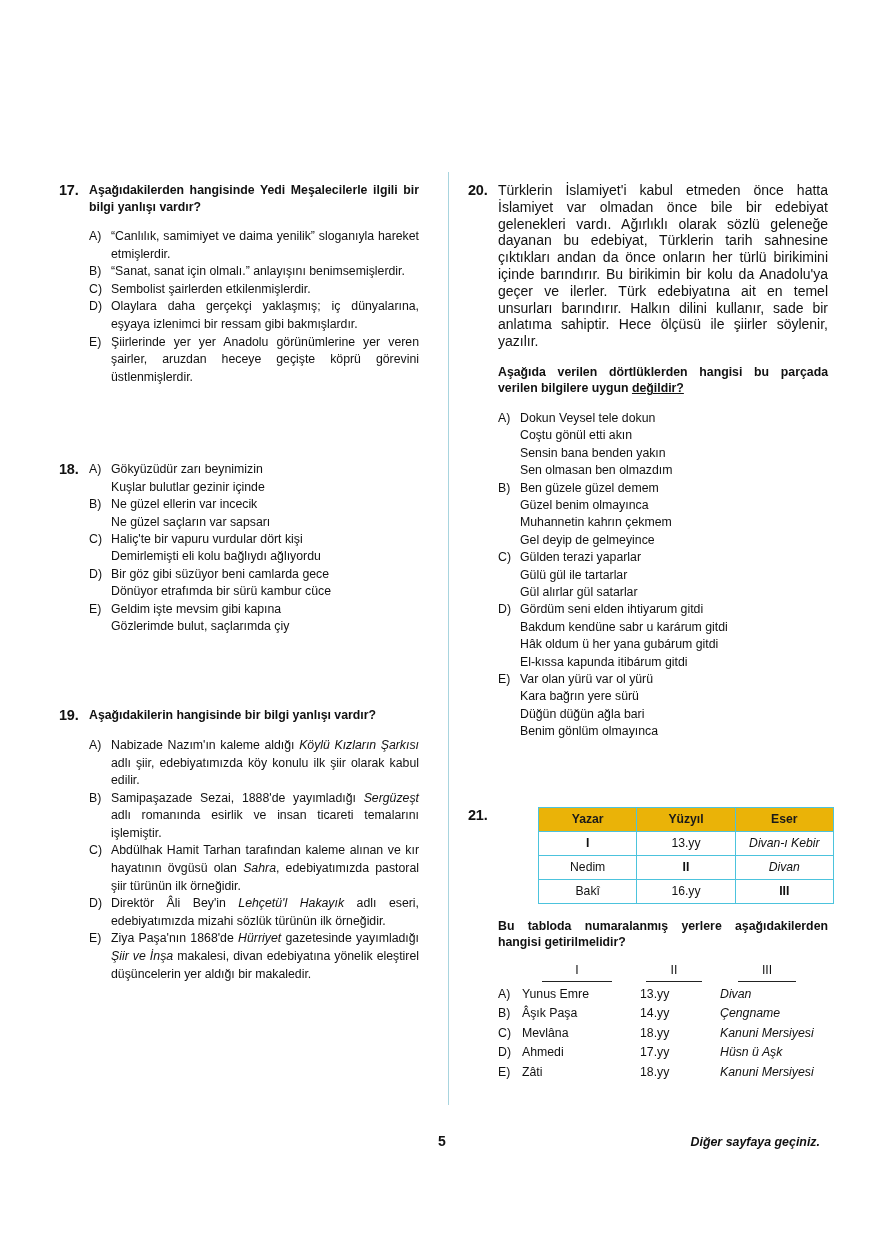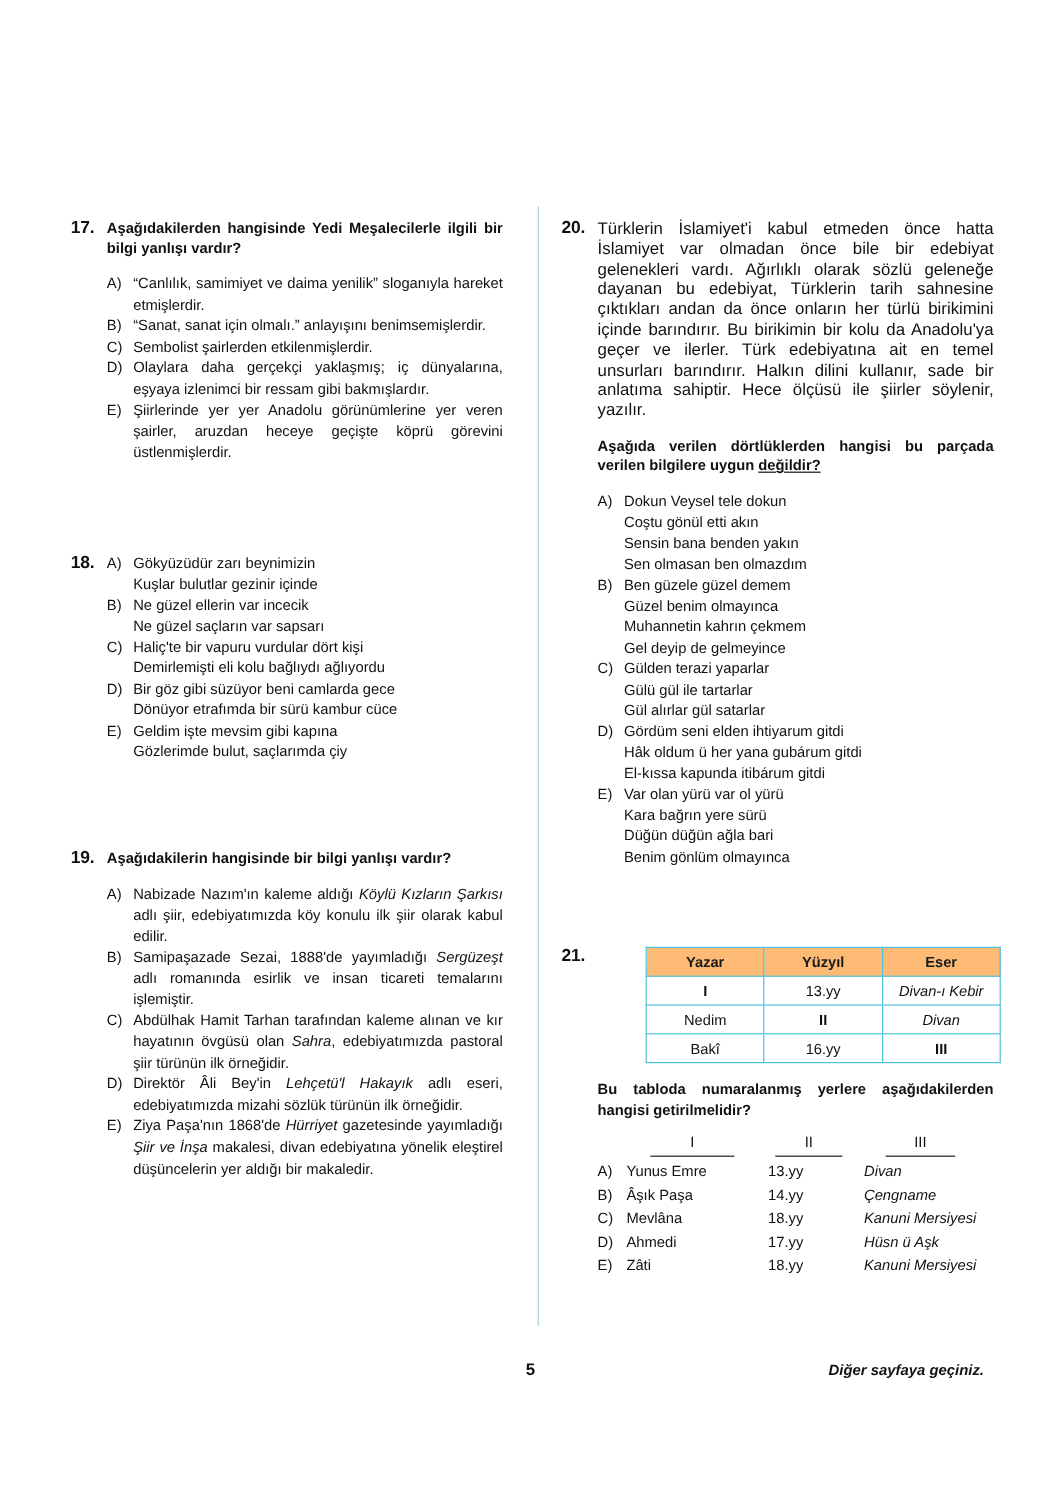--- a/index.html
+++ b/index.html
@@ -110,21 +110,21 @@
     table-layout: fixed;
   }
   table.data th, table.data td {
     border: 1.4px solid #4cc3dd;
     height: 23px;
     text-align: center;
     font-size: 12.2px;
     padding: 0 2px;
   }
   table.data th {
-    background: #fdba74;
+    background: #eab308;
     font-weight: bold;
     color: #1a1a1a;
     border-bottom-color: #4cc3dd;
   }
   table.data td.b { font-weight: bold; }
   table.data td.i { font-style: italic; }
 
   
   .ansgrid {
     margin: 11px 0 0 0;
@@ -312,20 +312,21 @@
           </li>
           <li class="opt">
             <span class="lab">C)</span>
             <span class="verse">Gülden terazi yaparlar</span>
             <span class="verse">Gülü gül ile tartarlar</span>
             <span class="verse">Gül alırlar gül satarlar</span>
           </li>
           <li class="opt">
             <span class="lab">D)</span>
             <span class="verse">Gördüm seni elden ihtiyarum gitdi</span>
+            <span class="verse">Bakdum kendüne sabr u karárum gitdi</span>
             <span class="verse">Hâk oldum ü her yana gubárum gitdi</span>
             <span class="verse">El-kıssa kapunda itibárum gitdi</span>
           </li>
           <li class="opt">
             <span class="lab">E)</span>
             <span class="verse">Var olan yürü var ol yürü</span>
             <span class="verse">Kara bağrın yere sürü</span>
             <span class="verse">Düğün düğün ağla bari</span>
             <span class="verse">Benim gönlüm olmayınca</span>
           </li>

